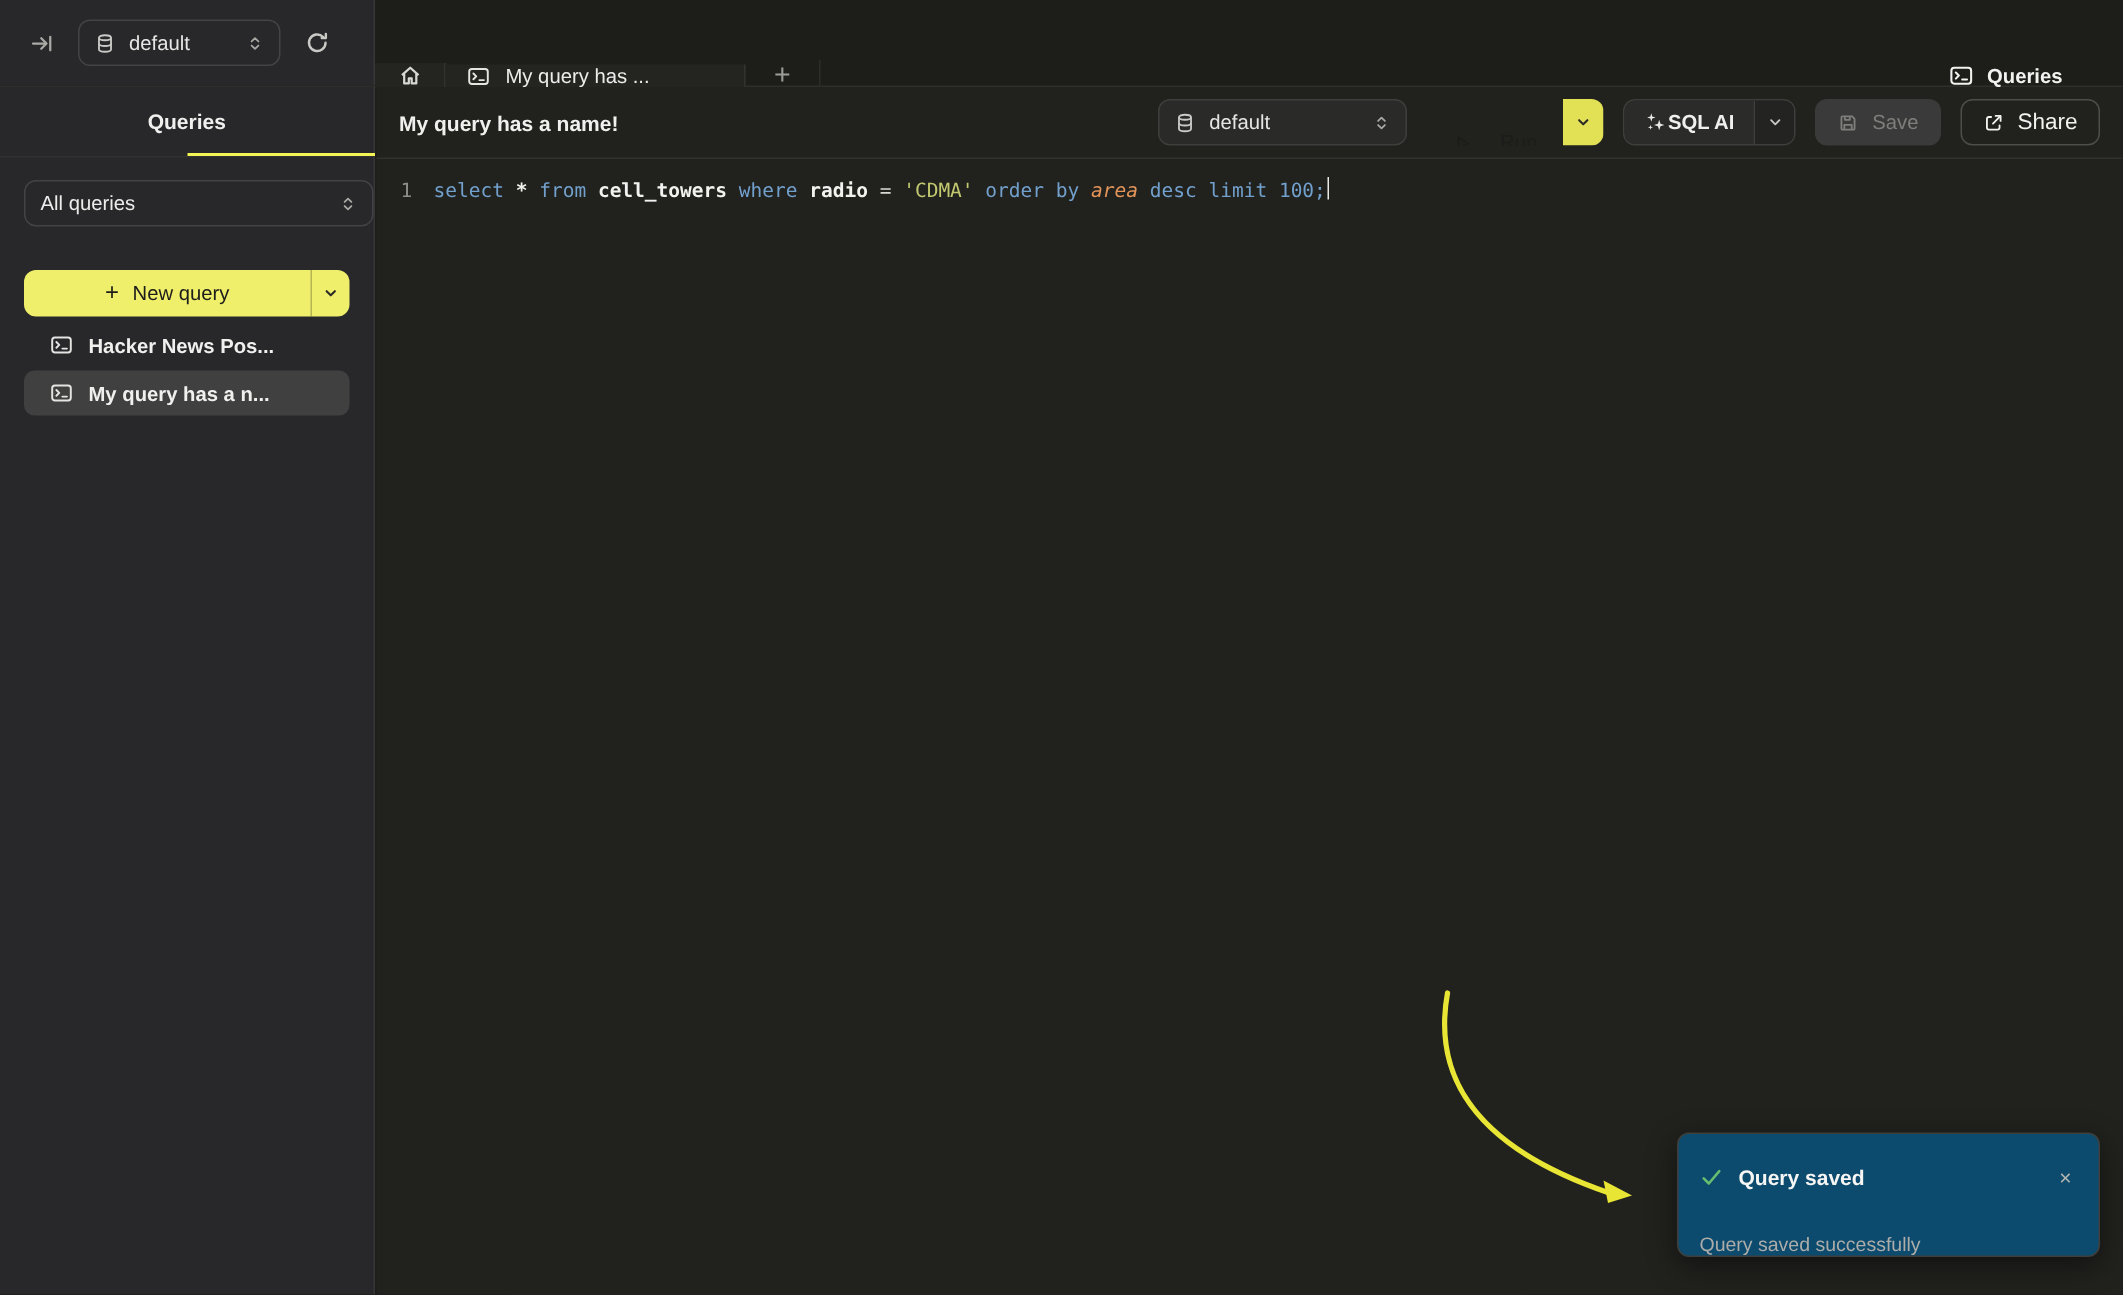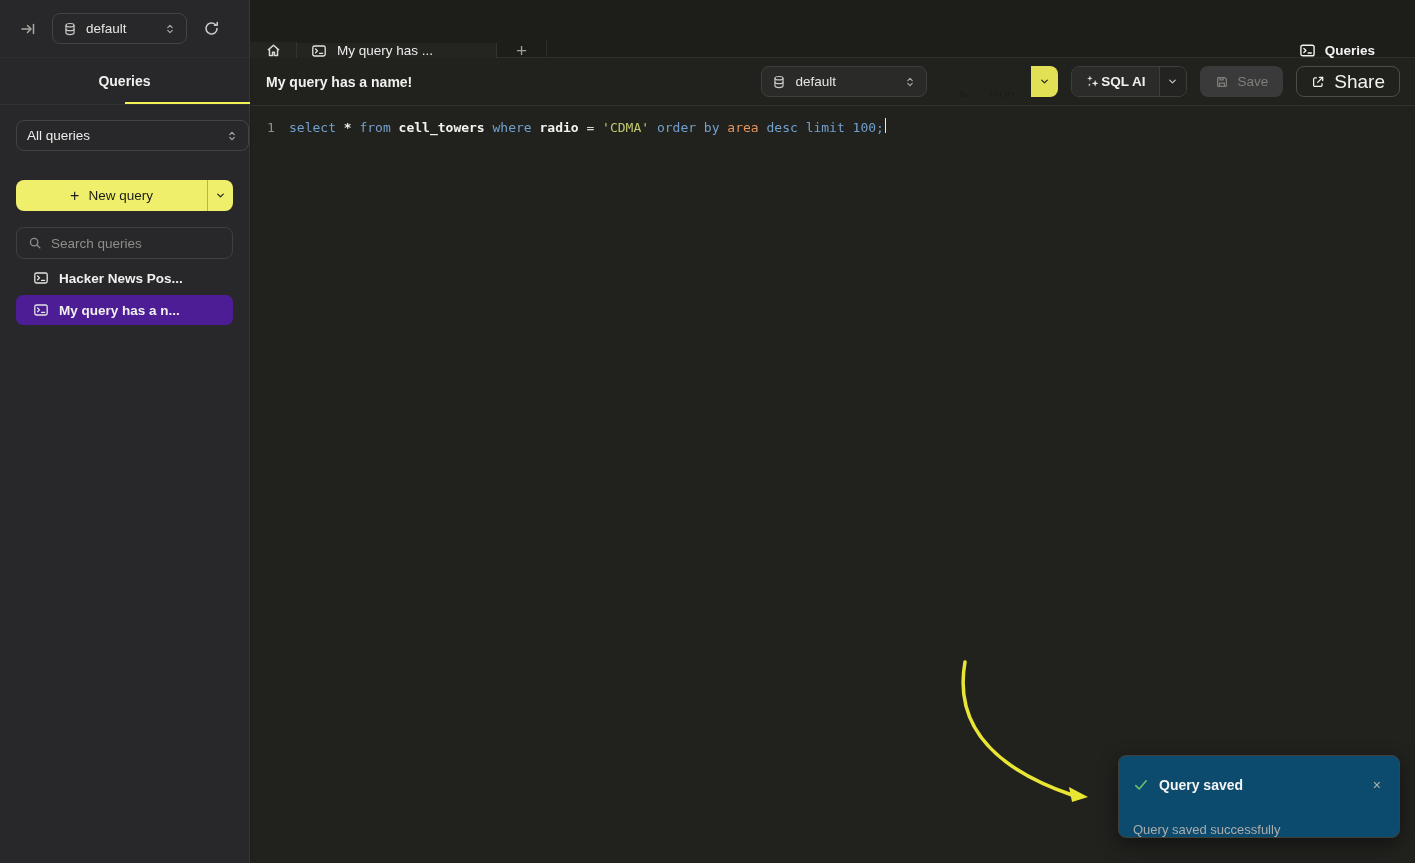--- a/index.html
+++ b/index.html
@@ -68,49 +68,49 @@
     margin:16px 16px 0 16px;height:32px;border:1px solid #3F3F42;border-radius:8px;
     display:flex;align-items:center;gap:9px;padding:0 11px;color:#8D8D8A;
   }
   .search-box input{
     flex:1 1 auto;background:transparent;border:none;outline:none;color:#ECECEA;
     font-family:"Liberation Sans",sans-serif;font-size:13.5px;min-width:0;
   }
   .search-box input::placeholder{color:#8D8D8A;}
   .query-list{margin:4px 16px 0 16px;display:flex;flex-direction:column;gap:2px;}
   .query-item{height:30px;display:flex;align-items:center;gap:10px;padding:0 10px 0 17px;border-radius:7px;cursor:pointer;color:#F0F0EE;}
-  .query-item.selected{background:#4c1d95;}
+  .query-item.selected{background:#404040;}
   .query-item .q-icon{color:#E4E4E2;}
   .query-item .q-label{font-size:13.5px;font-weight:600;white-space:nowrap;overflow:hidden;}
 
   
   .main{position:absolute;top:58px;left:251px;width:1164px;height:805px;background:var(--bg-main);}
   .main-header{height:48px;border-bottom:1px solid var(--border-soft);display:flex;align-items:center;padding:0 15px;gap:13px;}
   .doc-title{font-size:14px;font-weight:600;color:#F0F0EE;flex:0 0 auto;}
   .header-spacer{flex:1 1 auto;}
   .hdr-db-select{width:166px;background:#2A2A28;border-color:#3E3E3C;}
   .run-btn{display:flex;height:31px;border-radius:8px;overflow:hidden;cursor:pointer;color:#1C1C1A;}
   .run-main{display:flex;align-items:flex-end;gap:19px;padding:0 17px;background:var(--accent);font-size:13.5px;font-weight:500;margin-top:36px;}
   .run-caret{width:27px;display:flex;align-items:center;justify-content:center;background:var(--accent-dark);}
   .sqlai-btn{display:flex;height:31px;border-radius:8px;overflow:hidden;border:1px solid #3E3E3C;cursor:pointer;color:#F0F0EE;}
   .sqlai-main{display:flex;align-items:center;gap:1px;padding:0 13px;background:#2B2B29;font-size:13.5px;font-weight:600;}
   .sqlai-caret{width:27px;display:flex;align-items:center;justify-content:center;background:#232321;border-left:1px solid #3E3E3C;color:#C7C7C4;}
   .save-btn{display:flex;align-items:center;gap:9px;height:31px;padding:0 15px;border-radius:8px;background:#3A3A3A;color:#7E7E7B;font-size:13.5px;font-weight:500;cursor:not-allowed;}
-  .share-btn{display:flex;align-items:center;gap:9px;height:31px;padding:0 14px;border-radius:8px;border:1px solid #4D4D4A;background:transparent;color:#F2F2F0;font-size:19px;font-weight:500;cursor:pointer;}
+  .share-btn{display:flex;align-items:center;gap:9px;height:31px;padding:0 14px;border-radius:8px;border:1px solid #4D4D4A;background:transparent;color:#F2F2F0;font-size:15px;font-weight:500;cursor:pointer;}
 
   
   .editor{padding:12px 0 0 16px;font-family:"DejaVu Sans Mono", monospace;font-size:13px;line-height:20px;}
   .code-line{display:flex;align-items:flex-start;}
   .gutter{width:22px;flex:0 0 22px;color:#8F8F8C;}
   .code{white-space:pre;}
   .tok-keyword{color:#72A0CC;}
   .tok-identifier{color:#F2F2F0;font-weight:700;}
   .tok-operator{color:#D6D6D4;}
   .tok-string{color:#C2C86F;}
-  .tok-field{color:#E29459;}
+  .tok-field{color:#E29459;font-style:italic;}
   .tok-number{color:#72A0CC;}
   .cursor{display:inline-block;width:1.5px;height:15px;background:#EAEAE8;vertical-align:-2px;margin-left:1px;}
 
   
   .toast{
     position:absolute;right:15px;bottom:25px;width:282px;height:83px;background:#0c4a6e;
     border:1px solid #3F3F3C;border-radius:8px;box-shadow:0 6px 20px rgba(0,0,0,0.45);
     padding:20px 14px 0 14px;
   }
   .toast-header{display:flex;align-items:center;gap:10px;}
@@ -216,29 +216,20 @@
     </div>
     <div class="new-query-caret">
       <span class="icon">
         <svg width="11" height="11" viewBox="0 0 16 16" fill="none" stroke="#2A2A26" stroke-width="2" stroke-linecap="round" stroke-linejoin="round">
           <path d="M4 6l4 4 4-4"></path>
         </svg>
       </span>
     </div>
   </div>
 
-  <div class="search-box">
-    <span class="icon">
-      <svg width="14" height="14" viewBox="0 0 16 16" fill="none" stroke="currentColor" stroke-width="1.5" stroke-linecap="round">
-        <circle cx="7" cy="7" r="4.2"></circle>
-          <path d="M10.2 10.2 13.6 13.6"></path>
-      </svg>
-    </span>
-    <input type="text" placeholder="Search queries" style="">
-  </div>
 
   <div class="query-list">
     <div class="query-item">
       <span class="icon q-icon">
         <svg width="16" height="16" viewBox="0 0 16 16" fill="none" stroke="currentColor" stroke-width="1.3" stroke-linecap="round" stroke-linejoin="round">
           <rect x="1.8" y="3" width="12.4" height="10" rx="1.8"></rect>
             <path d="M4.6 6l1.9 1.9-1.9 1.9"></path>
             <path d="M8.6 10.4h3"></path>
         </svg>
       </span>

